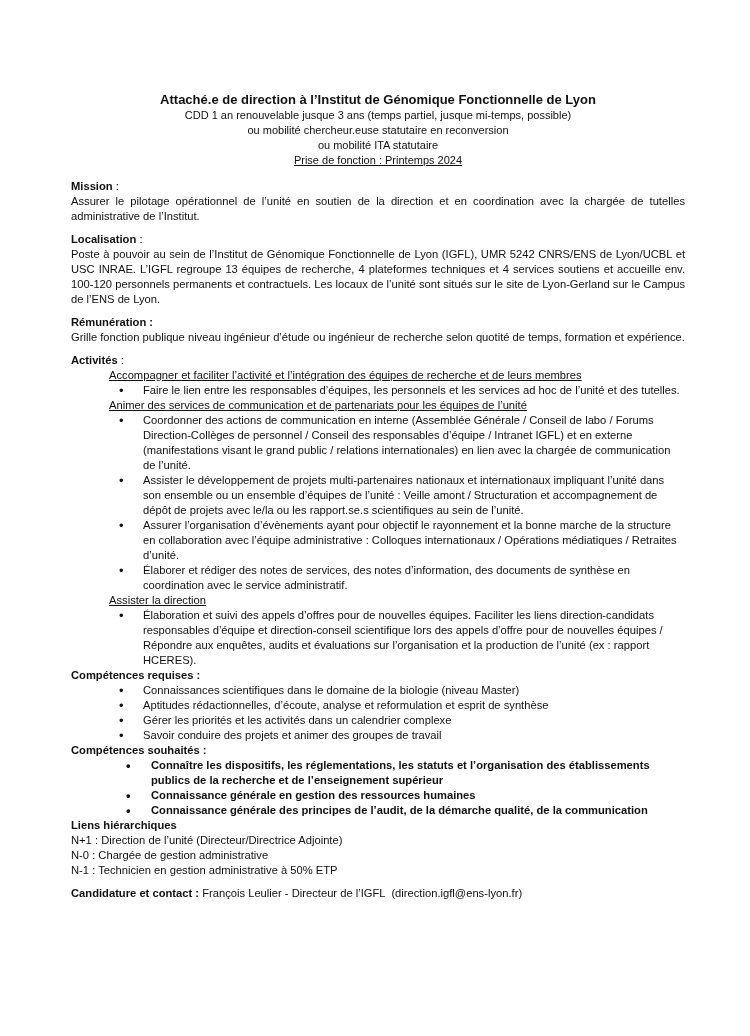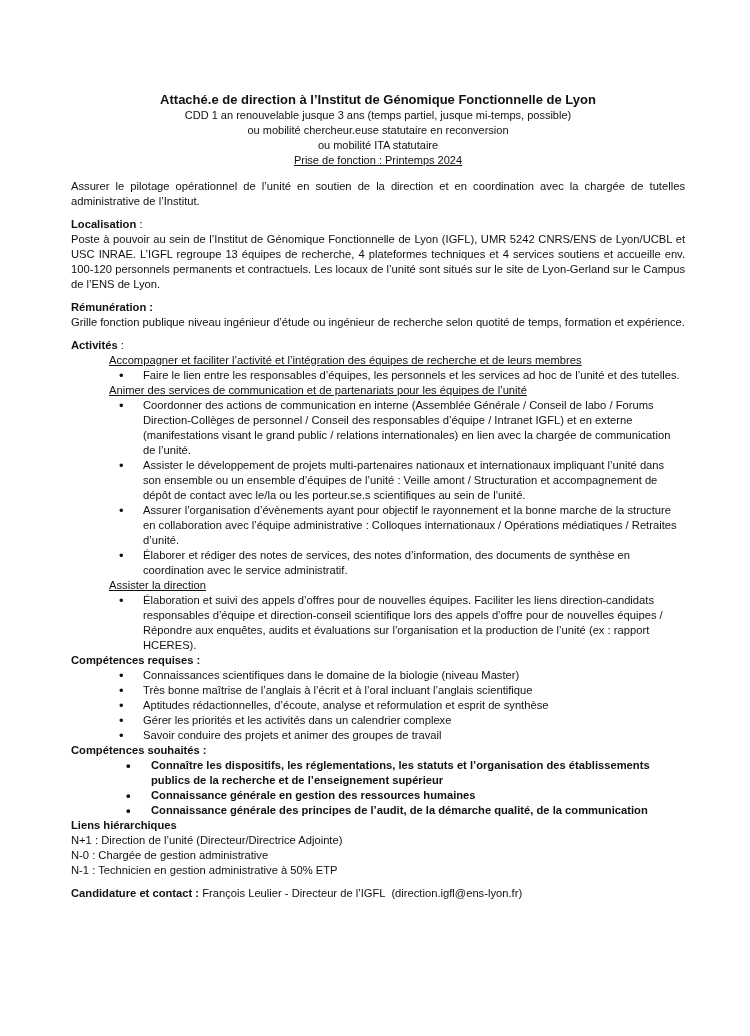--- a/index.html
+++ b/index.html
@@ -35,20 +35,21 @@
 
 <div class="page">
 
   <div class="title">Attaché.e de direction à l’Institut de Génomique Fonctionnelle de Lyon</div>
   <div class="subtitle">CDD 1 an renouvelable jusque 3 ans (temps partiel, jusque mi-temps, possible)</div>
   <div class="subtitle">ou mobilité chercheur.euse statutaire en reconversion</div>
   <div class="subtitle">ou mobilité ITA statutaire</div>
   <div class="subtitle u">Prise de fonction : Printemps 2024</div>
 
   <div class="sec" style="margin-top:11px;">
+    <div><span class="heading">Mission</span><span> :</span></div>
     <div class="para">Assurer le pilotage opérationnel de l’unité en soutien de la direction et en coordination avec la chargée de tutelles administrative de l’Institut.</div>
   </div>
 
   <div class="sec">
     <div><span class="heading">Localisation</span><span> :</span></div>
     <div class="para">Poste à pouvoir au sein de l’Institut de Génomique Fonctionnelle de Lyon (IGFL), UMR 5242 CNRS/ENS de Lyon/UCBL et USC INRAE. L’IGFL regroupe 13 équipes de recherche, 4 plateformes techniques et 4 services soutiens et accueille env. 100-120 personnels permanents et contractuels. Les locaux de l’unité sont situés sur le site de Lyon-Gerland sur le Campus de l’ENS de Lyon.</div>
   </div>
 
   <div class="sec">
     <div class="heading">Rémunération :</div>
@@ -59,36 +60,35 @@
     <div><span class="heading">Activités</span><span> :</span></div>
 
     <div class="sub-heading">Accompagner et faciliter l’activité et l’intégration des équipes de recherche et de leurs membres</div>
     <ul class="bullets">
       <li>Faire le lien entre les responsables d’équipes, les personnels et les services ad hoc de l’unité et des tutelles.</li>
     </ul>
 
     <div class="sub-heading">Animer des services de communication et de partenariats pour les équipes de l’unité</div>
     <ul class="bullets">
       <li>Coordonner des actions de communication en interne (Assemblée Générale / Conseil de labo / Forums Direction-Collèges de personnel / Conseil des responsables d’équipe / Intranet IGFL) et en externe (manifestations visant le grand public / relations internationales) en lien avec la chargée de communication de l’unité.</li>
-      <li>Assister le développement de projets multi-partenaires nationaux et internationaux impliquant l’unité dans son ensemble ou un ensemble d’équipes de l’unité : Veille amont / Structuration et accompagnement de dépôt de contact avec le/la ou les porteur.se.s scientifiques au sein de l’unité.</li>
+      <li>Assister le développement de projets multi-partenaires nationaux et internationaux impliquant l’unité dans son ensemble ou un ensemble d’équipes de l’unité : Veille amont / Structuration et accompagnement de dépôt de projets avec le/la ou les rapport.se.s scientifiques au sein de l’unité.</li>
       <li>Assurer l’organisation d’évènements ayant pour objectif le rayonnement et la bonne marche de la structure en collaboration avec l’équipe administrative : Colloques internationaux / Opérations médiatiques / Retraites d’unité.</li>
       <li>Élaborer et rédiger des notes de services, des notes d’information, des documents de synthèse en coordination avec le service administratif.</li>
     </ul>
 
     <div class="sub-heading">Assister la direction</div>
     <ul class="bullets">
       <li>Élaboration et suivi des appels d’offres pour de nouvelles équipes. Faciliter les liens direction-candidats responsables d’équipe et direction-conseil scientifique lors des appels d’offre pour de nouvelles équipes / Répondre aux enquêtes, audits et évaluations sur l’organisation et la production de l’unité (ex : rapport HCERES).</li>
     </ul>
   </div>
 
   <div>
     <div class="heading">Compétences requises :</div>
     <ul class="bullets skills">
       <li>Connaissances scientifiques dans le domaine de la biologie (niveau Master)</li>
-      <li>Très bonne maîtrise de l’anglais à l’écrit et à l’oral incluant l’anglais scientifique</li>
       <li>Aptitudes rédactionnelles, d’écoute, analyse et reformulation et esprit de synthèse</li>
       <li>Gérer les priorités et les activités dans un calendrier complexe</li>
       <li>Savoir conduire des projets et animer des groupes de travail</li>
     </ul>
   </div>
 
   <div>
     <div class="heading">Compétences souhaités :</div>
     <ul class="bullets wanted">
       <li>Connaître les dispositifs, les réglementations, les statuts et l’organisation des établissements publics de la recherche et de l’enseignement supérieur</li>

